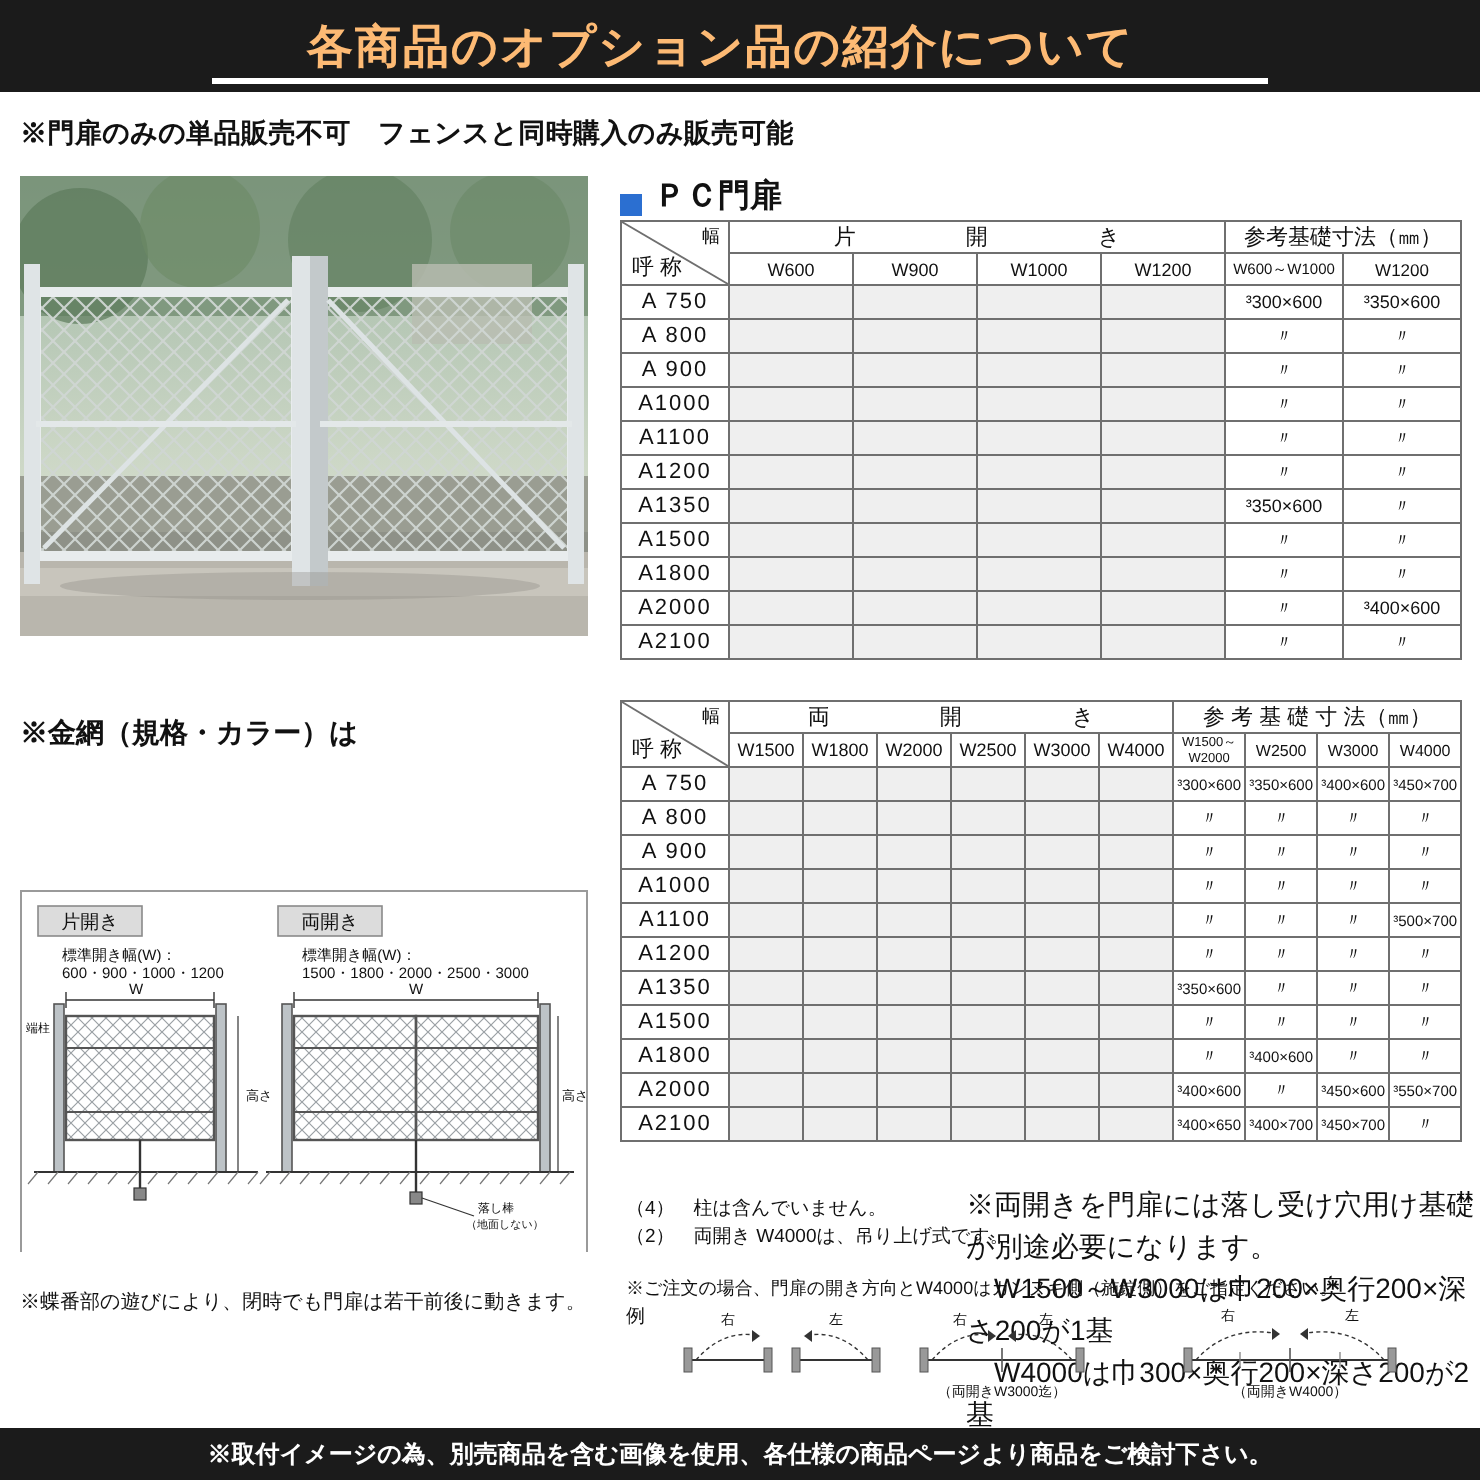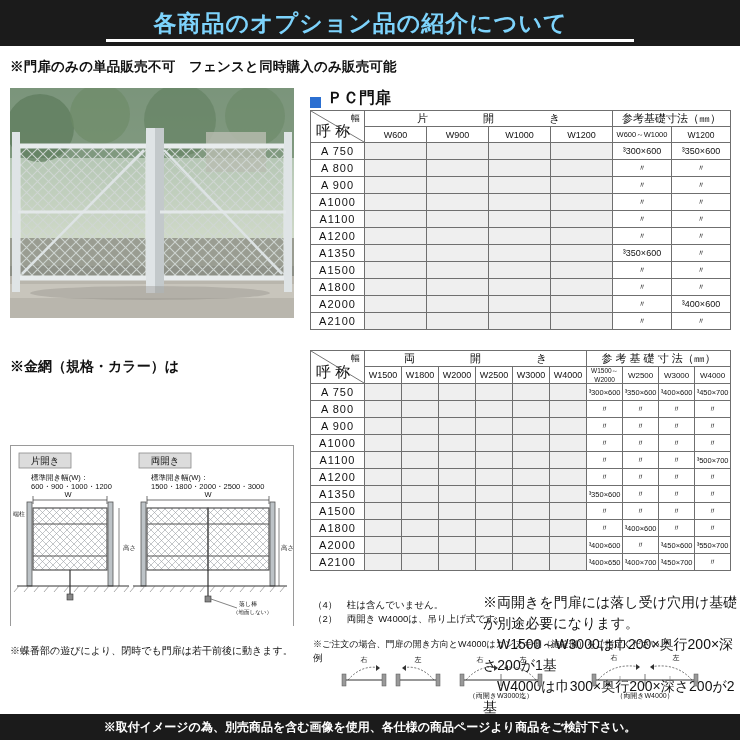--- a/index.html
+++ b/index.html
@@ -15,21 +15,21 @@
   .page { position:relative; width:740px; height:740px; }
 
   
   .header {
     position:absolute; left:0; top:0; width:740px; height:46px;
     background:#1b1b1b;
   }
   .header-title {
     position:absolute; left:0; top:0; width:721px; height:46px;
     display:flex; align-items:center; justify-content:center;
-    color:#7dd3fc; font-size:23px; font-weight:bold;
+    color:#fdba74; font-size:23px; font-weight:bold;
     letter-spacing:1px;
   }
   .header-underline {
     position:absolute; left:106px; top:39px; width:528px; height:3px;
     background:#ffffff;
   }
 
   
   .notice-top {
     position:absolute; left:10px; top:58px;
@@ -80,21 +80,21 @@
     height:16px;
   }
   table.spec .hdr { background:#ffffff; font-size:11px; }
   table.spec .namecol { font-size:11px; letter-spacing:1px; height:17px; }
   table.spec .gray { background:#efefef; }
   .diag-cell { position:relative; height:30px; }
   .diag-cell .d-line {
     position:absolute; left:0; top:0; width:100%; height:100%;
   }
   .diag-cell .lbl-w {
-    position:absolute; left:5px; bottom:1px; font-size:15px;
+    position:absolute; left:5px; bottom:1px; font-size:11px;
   }
   .diag-cell .lbl-h {
     position:absolute; right:4px; top:1px; font-size:9px;
   }
 
   
   #table1 { left:310px; top:110px; width:420px; }
   
   #table2 { left:310px; top:350px; width:420px; }
 

